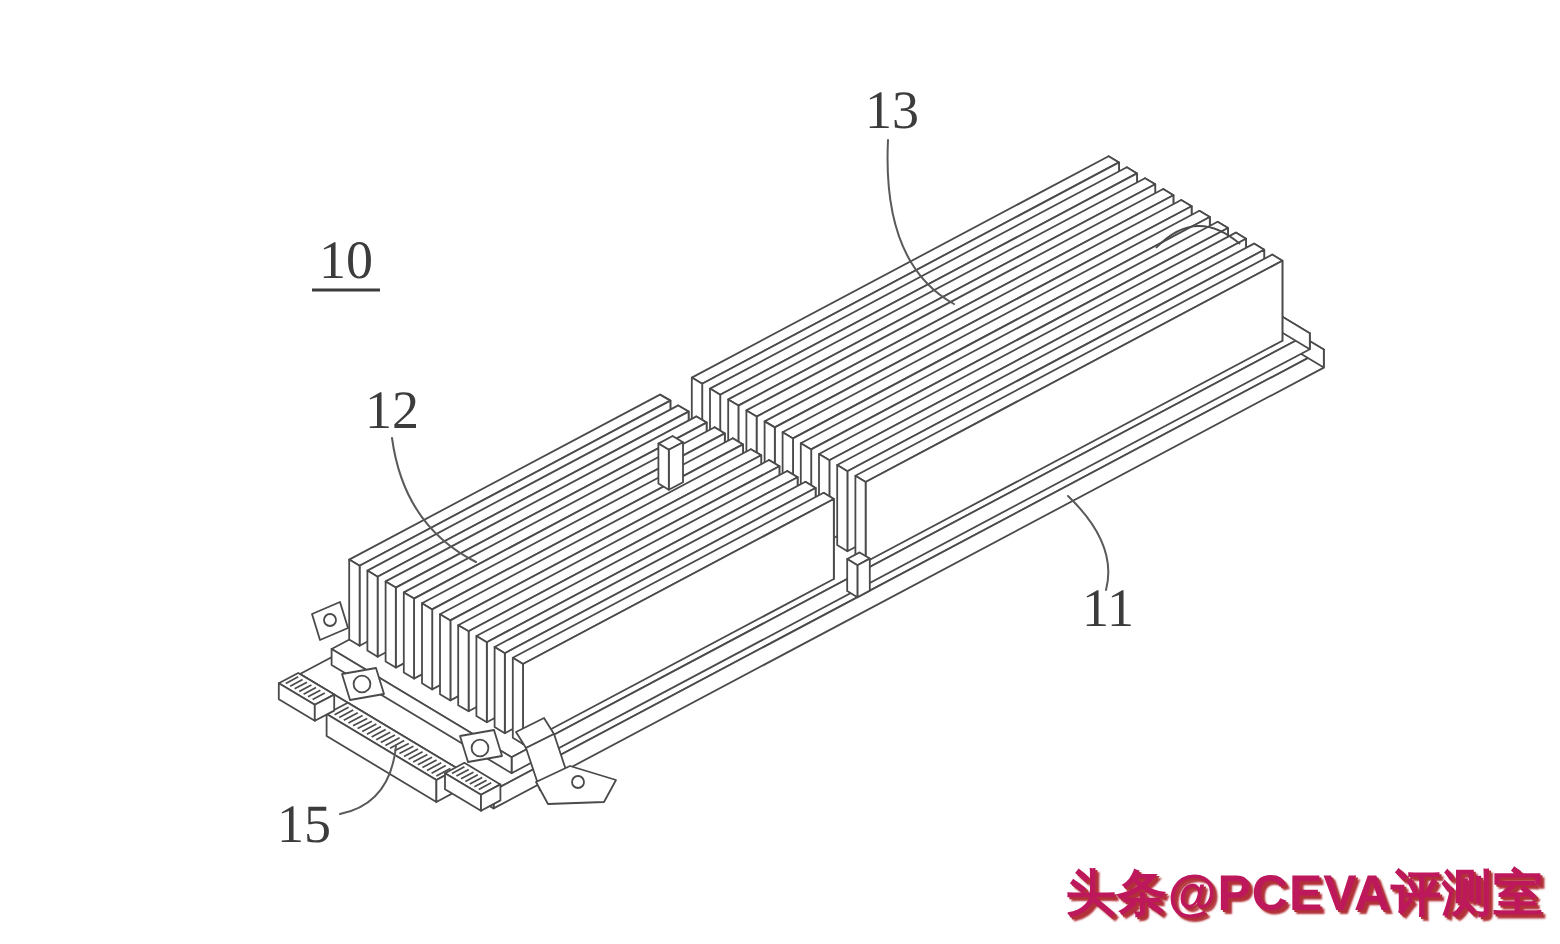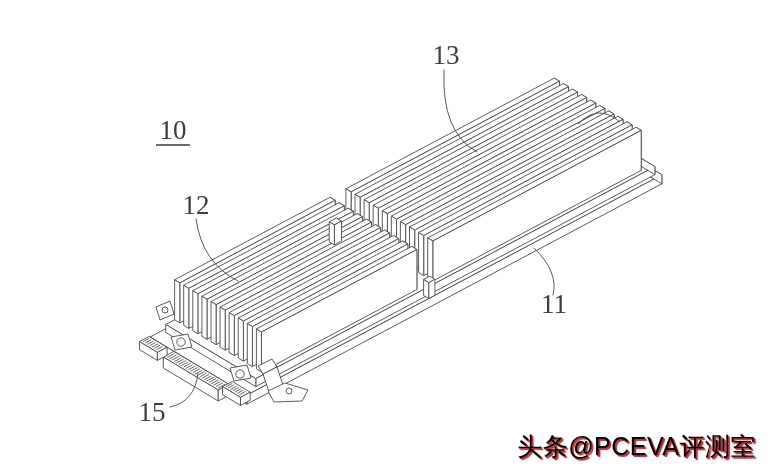--- a/index.html
+++ b/index.html
@@ -7,23 +7,23 @@
   #stage{position:absolute;inset:0;}
   svg{display:block;}
   #drawing polygon{fill:#ffffff;stroke:var(--lc,#4a4a4a);stroke-width:.9;stroke-linejoin:round;}
   #drawing line{stroke:var(--lc,#4a4a4a);stroke-width:.85;}
   #drawing circle{fill:#ffffff;stroke:var(--lc,#4a4a4a);stroke-width:.9;}
   #drawing path{fill:none;stroke:var(--lc,#4a4a4a);stroke-width:.9;}
   .ref-label{font-family:"Liberation Serif","DejaVu Serif",serif;font-size:27px;fill:#3c3c3c;text-anchor:middle;}
   .leader{fill:none;stroke:#5a5a5a;stroke-width:1;stroke-linecap:round;}
   .underline{stroke:#3c3c3c;stroke-width:1.4;}
   .watermark{
-    position:absolute;right:24px;bottom:9px;
-    font-weight:normal;font-size:25px;letter-spacing:.5px;
-    color:#000000;
+    position:absolute;right:8px;bottom:9px;
+    font-weight:bold;font-size:25px;letter-spacing:.5px;
+    color:#be185d;
     
     text-shadow:1px 1px 0 #b03440, 2px 2px 1px #b03440;
     white-space:nowrap;
   }
 </style>
 </head>
 <body>
 
 <div id="stage">
   <svg width="780" height="472" viewBox="0 0 780 472">

